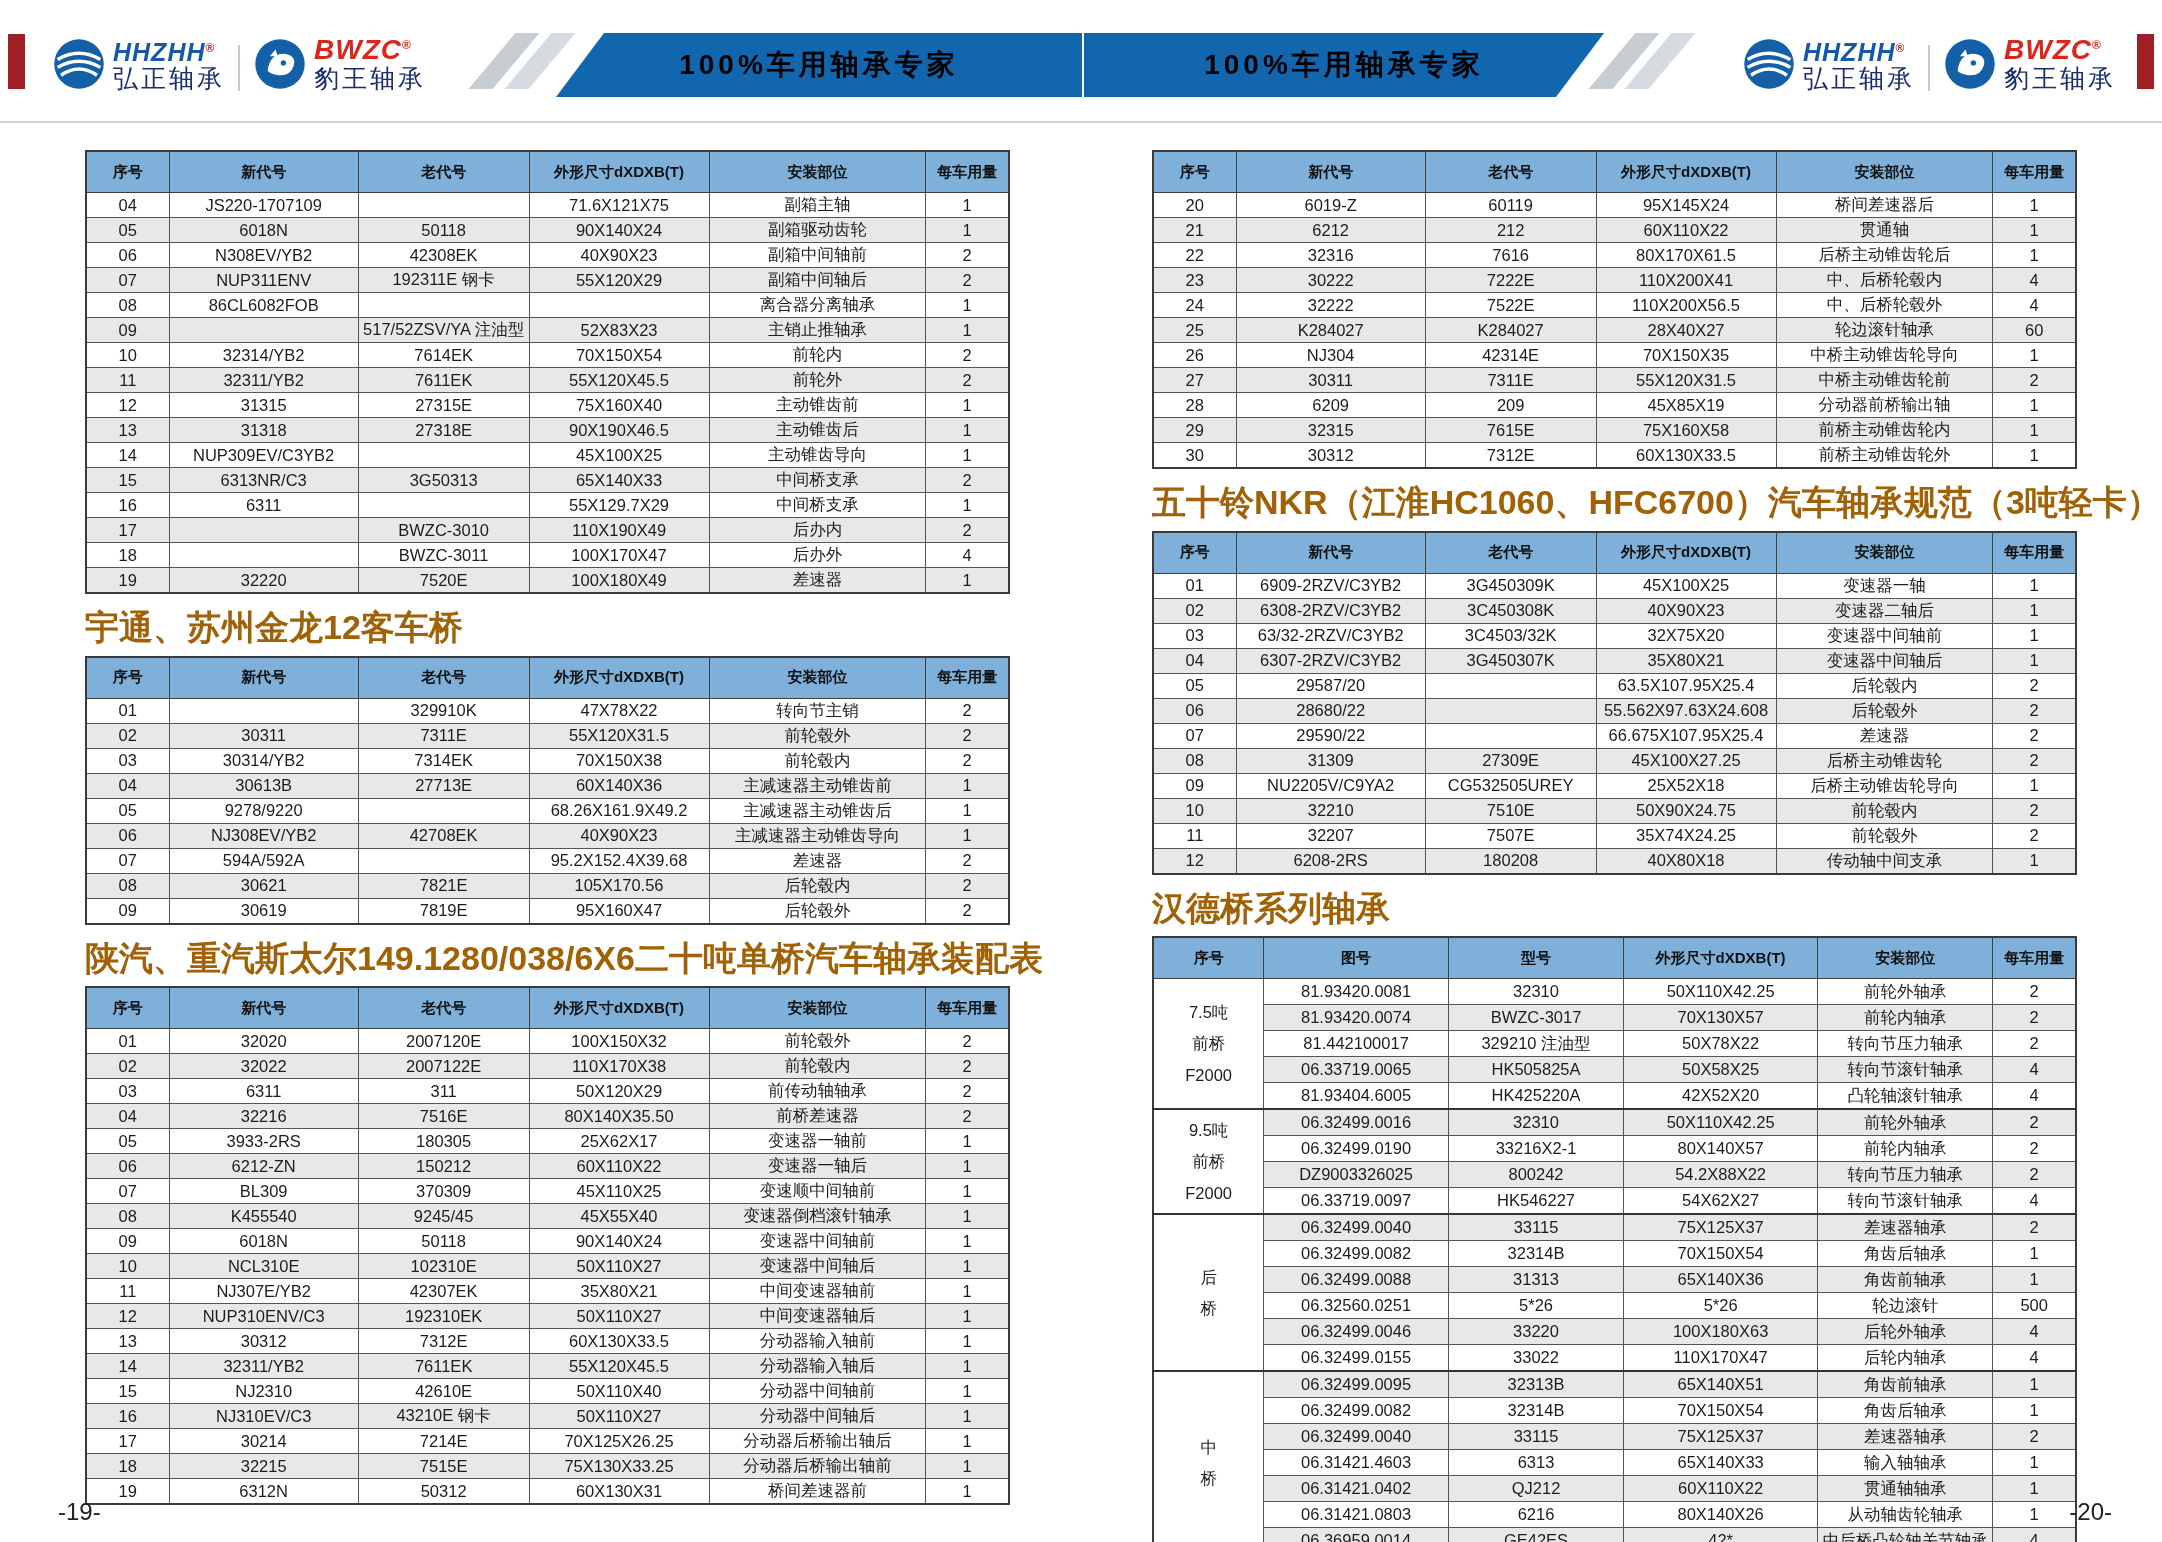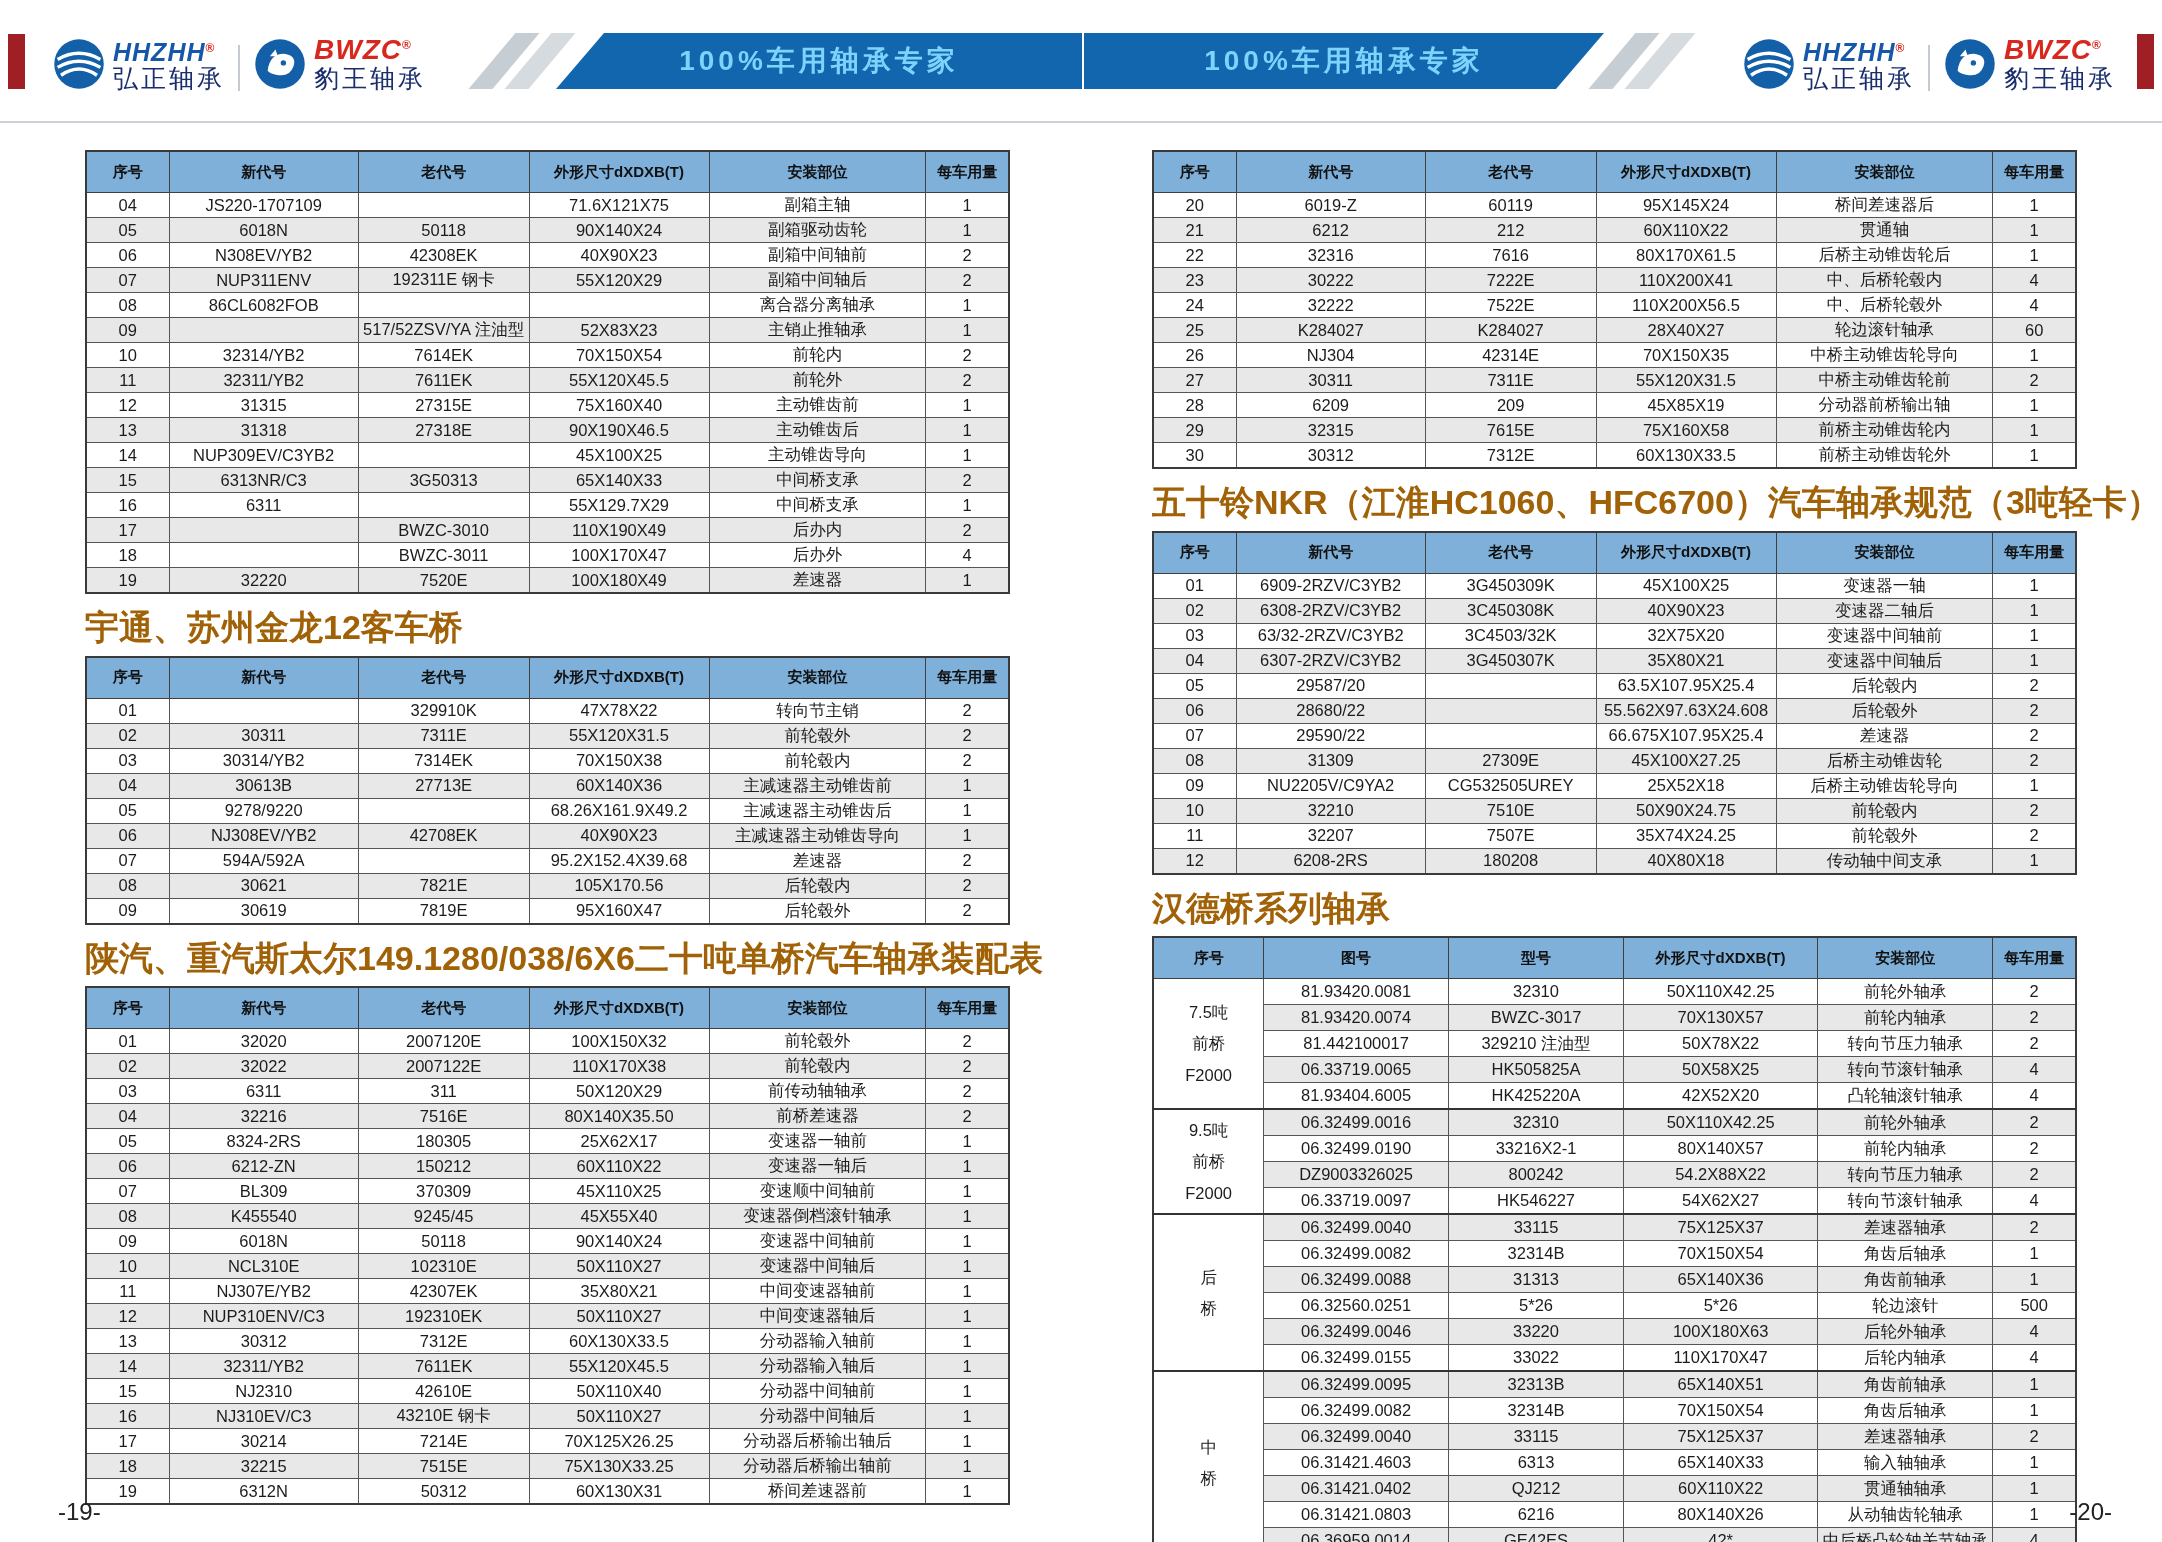--- a/index.html
+++ b/index.html
@@ -14,21 +14,21 @@
   .brand-group.left{left:52px;}
   .brand-group.right{left:1742px;}
   .logo-circle{width:54px;height:54px;flex:0 0 auto;}
   .brand-text{display:flex;flex-direction:column;line-height:1.05;}
   .brand-en{font-weight:bold;font-style:italic;font-size:25px;letter-spacing:1px;}
   .brand-en.hh{color:#1458a7;}
   .brand-en.bw{color:#d8281e;font-size:28px;}
   .brand-reg{font-size:12px;color:#d8281e;vertical-align:super;font-style:normal;}
   .brand-cn{font-weight:normal;font-size:25px;color:#1a2e6e;letter-spacing:3px;}
   .brand-divider{width:2px;height:46px;background:#c3cad2;margin:0 6px;}
-  .banner{position:absolute;top:33px;height:56px;background:#1266ae;color:#7dd3fc;
+  .banner{position:absolute;top:33px;height:64px;background:#1266ae;color:#000000;
           display:flex;align-items:center;justify-content:center;
           font-size:28px;font-weight:bold;letter-spacing:4px;}
   .banner-left{left:556px;width:526px;clip-path:polygon(48px 0,100% 0,100% 100%,0 100%);}
   .banner-right{left:1084px;width:520px;clip-path:polygon(0 0,100% 0,calc(100% - 48px) 100%,0 100%);}
   .stripe{position:absolute;top:33px;height:56px;width:24px;background:#c6cdd3;transform:skewX(-40deg);}
   .stripe.s1{left:492px;}
   .stripe.s2{left:528px;background:#d6dbe0;}
   .stripe.s3{left:1612px;}
   .stripe.s4{left:1648px;background:#d6dbe0;}
   
@@ -435,21 +435,21 @@
             <tr class="alt">
               <td>04</td>
               <td>32216</td>
               <td>7516E</td>
               <td>80X140X35.50</td>
               <td>前桥差速器</td>
               <td>2</td>
             </tr>
             <tr>
               <td>05</td>
-              <td>8324-2RS</td>
+              <td>3933-2RS</td>
               <td>180305</td>
               <td>25X62X17</td>
               <td>变速器一轴前</td>
               <td>1</td>
             </tr>
             <tr class="alt">
               <td>06</td>
               <td>6212-ZN</td>
               <td>150212</td>
               <td>60X110X22</td>

